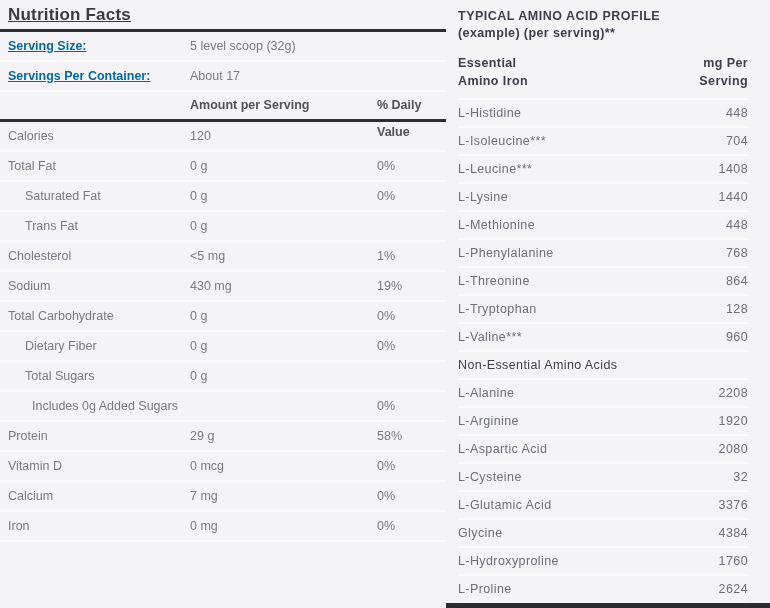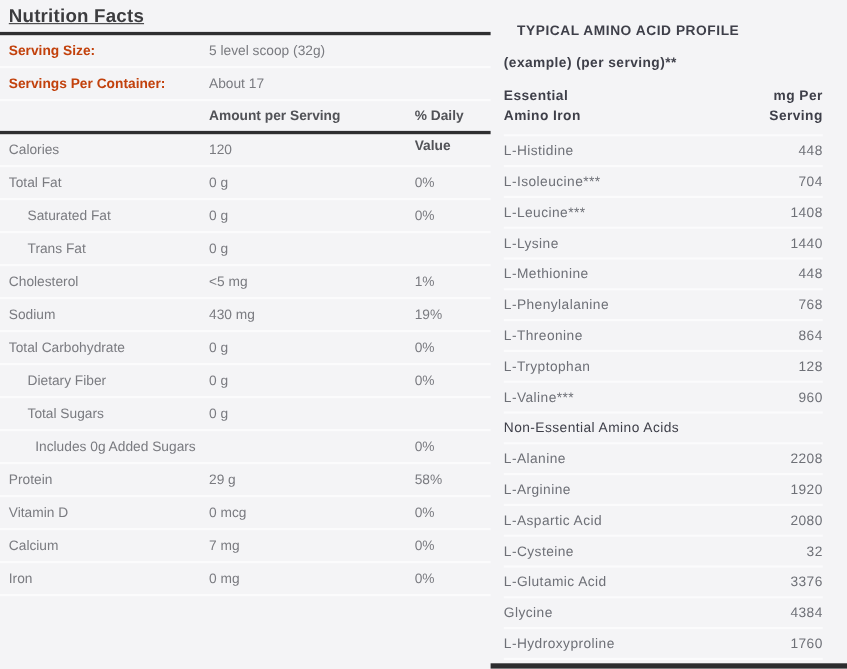--- a/index.html
+++ b/index.html
@@ -18,21 +18,21 @@
     margin:0;padding:5px 8px 4px 8px;
     font-size:17px;font-weight:bold;color:#3c3c3f;letter-spacing:.2px;text-decoration:underline;
   }
   .rule-thick{height:3px;background:#2e2e30;margin:0 0 0 0;}
   .nf-meta-row{
     display:grid;grid-template-columns:182px 1fr;
     height:28px;line-height:28px;padding:0 0 0 8px;
     border-bottom:2px solid #fbfbfc;
     font-size:12.5px;
   }
-  .nf-meta-label{font-weight:bold;color:#c2410c;}
+  .nf-meta-label{font-weight:bold;color:#0369a1;text-decoration:underline;}
   .nf-meta-value{color:#7a7b80;}
   .nf-head-row{
     display:grid;grid-template-columns:182px 187px 1fr;
     height:27px;line-height:27px;padding:0 0 0 8px;
     font-size:12.5px;font-weight:bold;color:#515257;
   }
   #nf-rows .nf-row{
     display:grid;grid-template-columns:182px 187px 1fr;
     height:28px;line-height:28px;padding:0 0 0 8px;
     border-bottom:2px solid #fbfbfc;
@@ -40,21 +40,21 @@
   }
   .nf-label.indent1{padding-left:17px;}
   .nf-label.indent2{padding-left:24px;}
 
   
   .aa{
     position:absolute;left:446px;top:0;width:324px;height:608px;
     box-sizing:border-box;padding:0 22px 0 12px;
   }
   .aa-title{
-    margin:12px;padding-top:8px;
+    margin:0;padding-top:8px;
     font-size:12.5px;font-weight:bold;color:#3e3f49;letter-spacing:.5px;
     line-height:17px;
   }
   .aa-title2{
     margin:0;font-size:12.5px;font-weight:bold;color:#3e3f49;
     letter-spacing:.4px;line-height:17px;
   }
   .aa-head{
     display:flex;justify-content:space-between;align-items:flex-end;
     padding:12px 0 8px 0;border-bottom:2px solid #fbfbfc;

